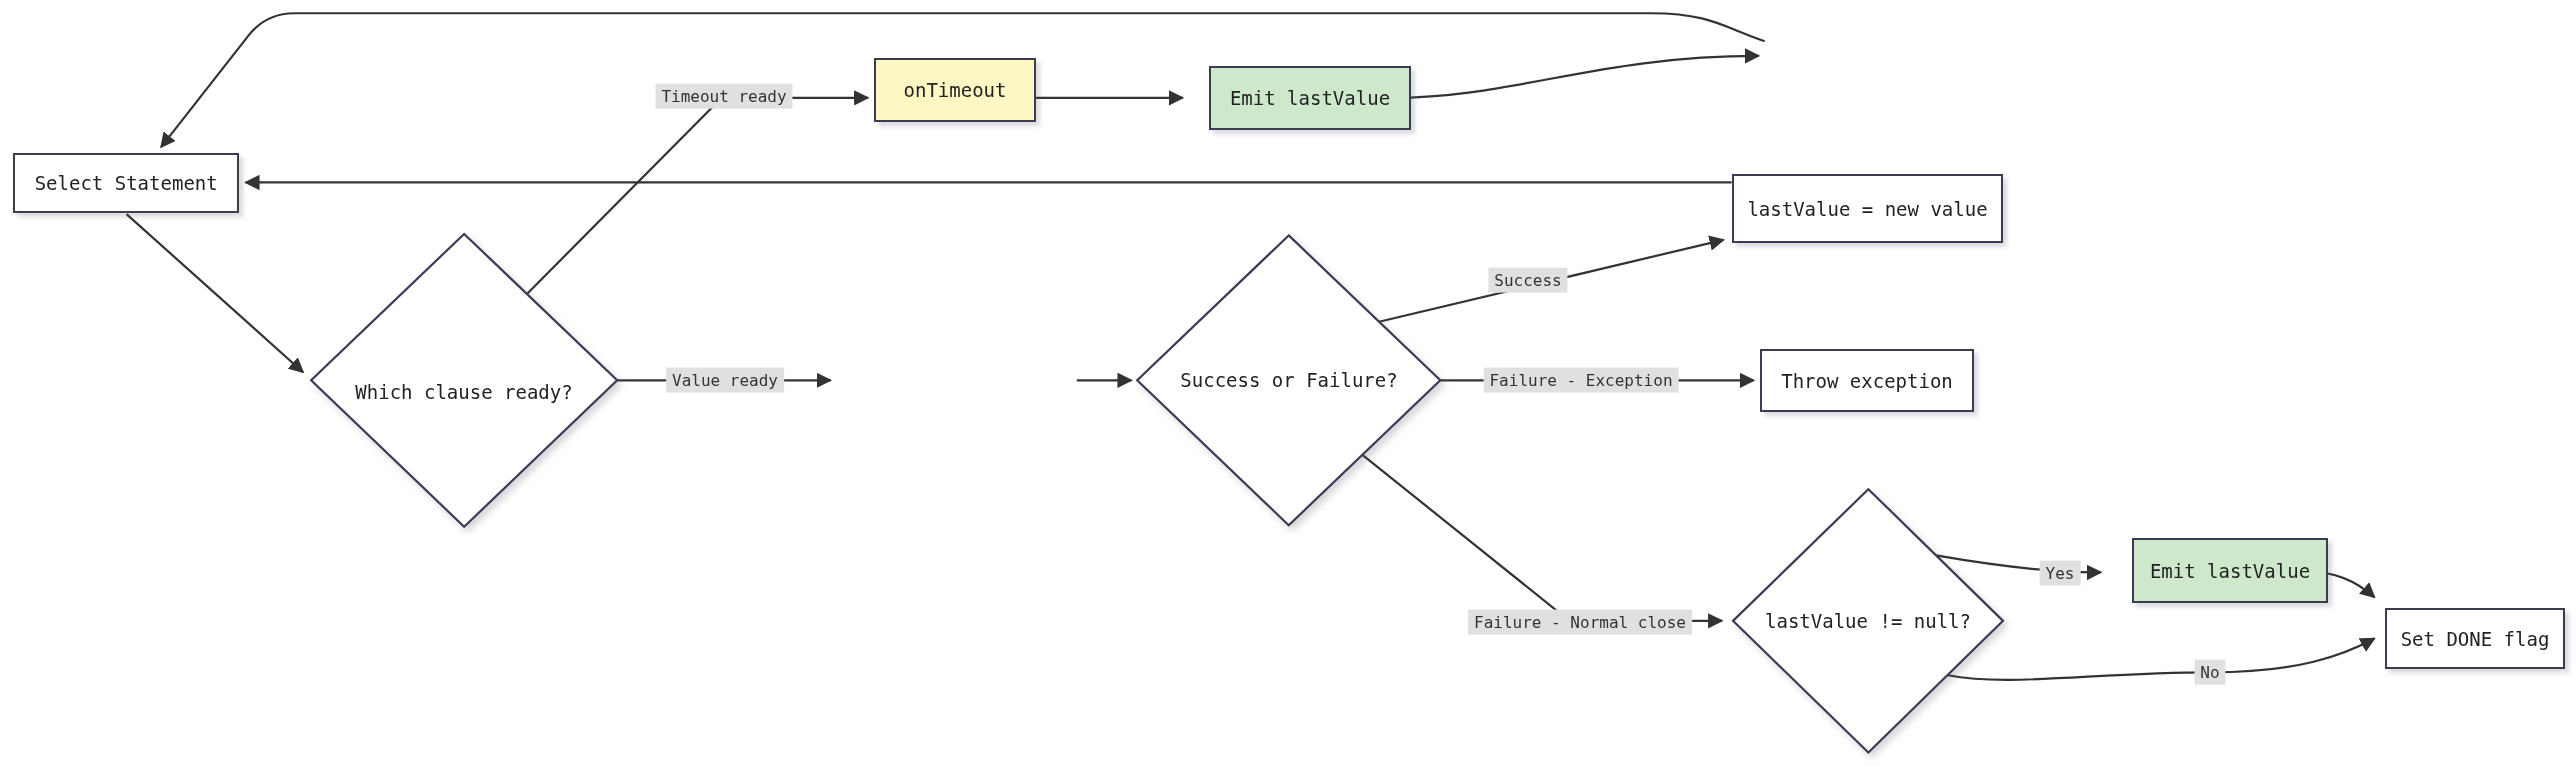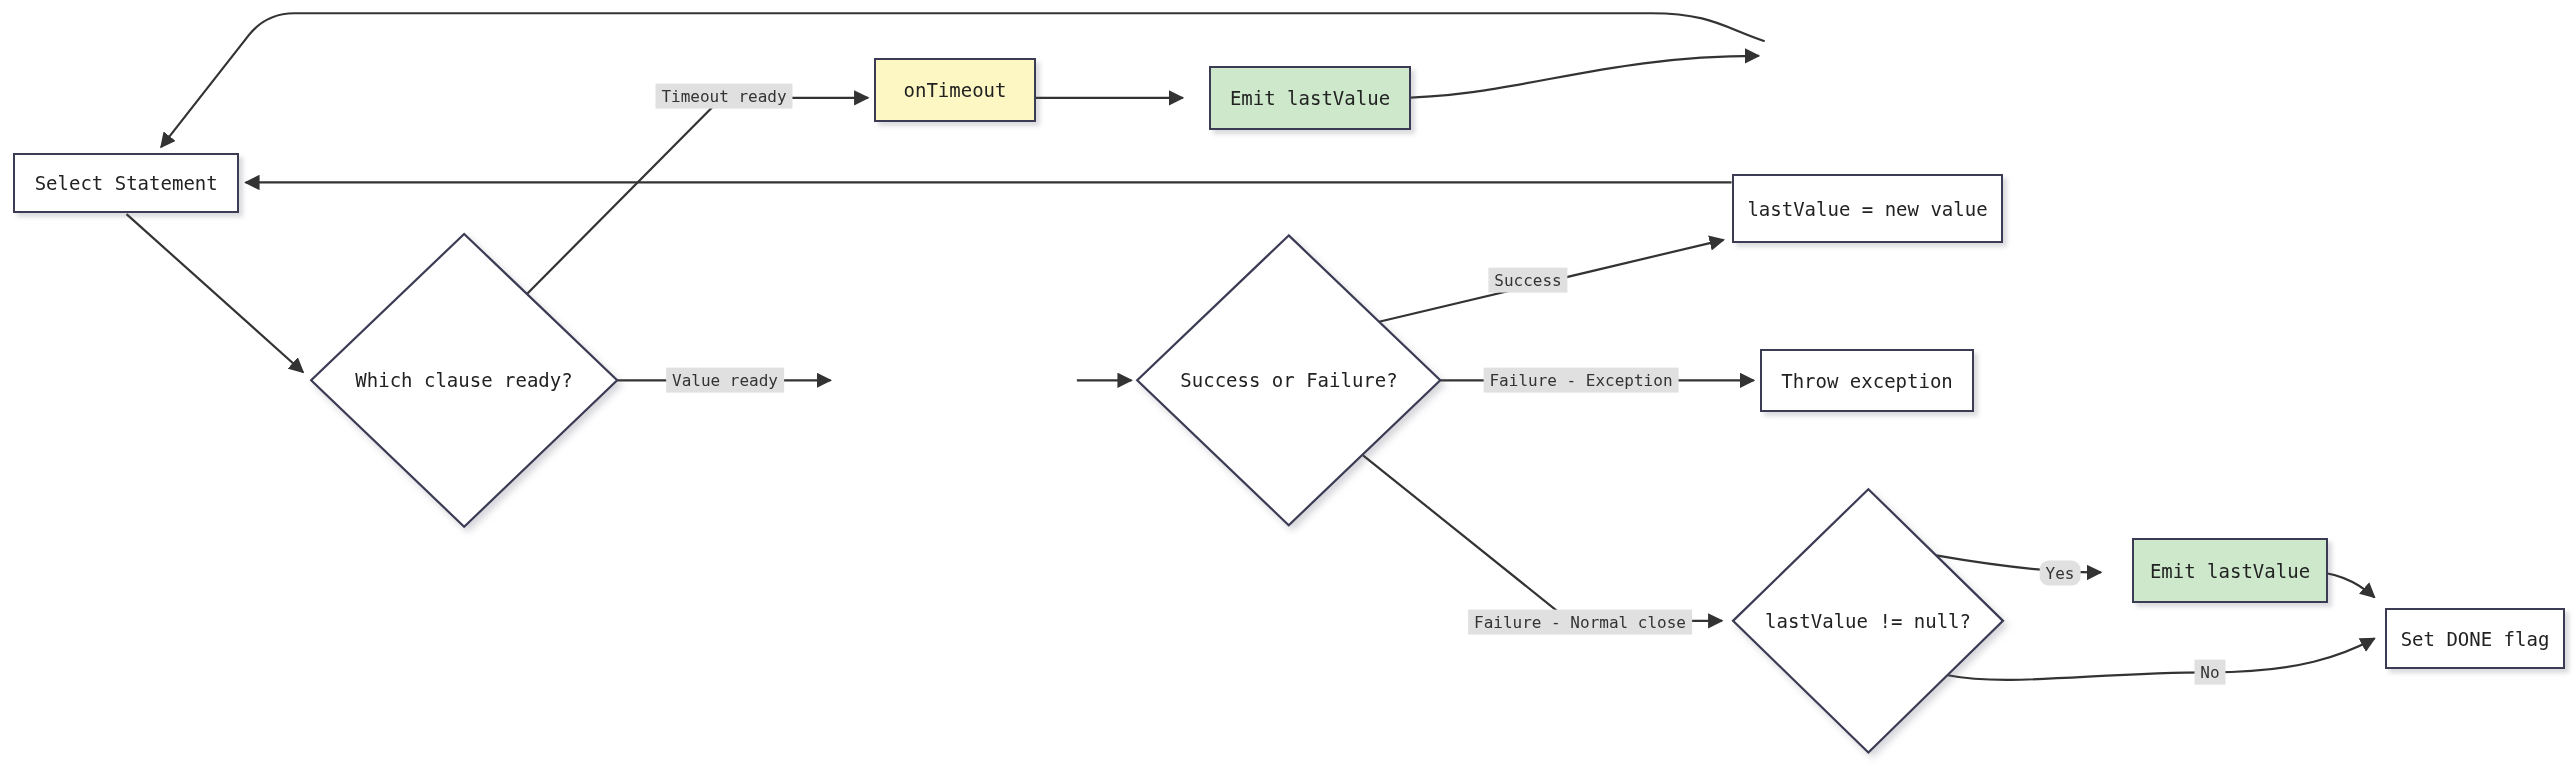--- a/index.html
+++ b/index.html
@@ -97,26 +97,26 @@
 
 
   <div class="node" style="left:1732px; top:174px; width:271px; height:69px;">lastValue = new value</div>
 
   <div class="node" style="left:1760px; top:349px; width:214px; height:63px;">Throw exception</div>
 
   <div class="node green" style="left:2112px; top:538px; width:196px; height:65px;">Emit lastValue</div>
 
   <div class="node" style="left:2385px; top:608px; width:180px; height:61px;">Set DONE flag</div>
 
-  <div class="diamond-label" style="left:464px; top:380px;text-align:center;">Which clause ready?</div>
+  <div class="diamond-label" style="left:464px; top:392px;text-align:center;">Which clause ready?</div>
   <div class="diamond-label" style="left:1289px; top:380px;">Success or Failure?</div>
   <div class="diamond-label" style="left:1868px; top:621px;">lastValue != null?</div>
 
   <div class="edge-label" style="left:724px; top:96px;">Timeout ready</div>
   <div class="edge-label" style="left:725px; top:380px;">Value ready</div>
   <div class="edge-label" style="left:1528px; top:280px;">Success</div>
   <div class="edge-label" style="left:1581px; top:380px;">Failure - Exception</div>
   <div class="edge-label" style="left:1580px; top:622px;">Failure - Normal close</div>
-  <div class="edge-label" style="left:2060px; top:573px;border-radius:9px;">Yes</div>
+  <div class="edge-label" style="left:2060px; top:573px;">Yes</div>
   <div class="edge-label" style="left:2210px; top:672px;">No</div>
 
 </div>
 
 
 </body></html>

